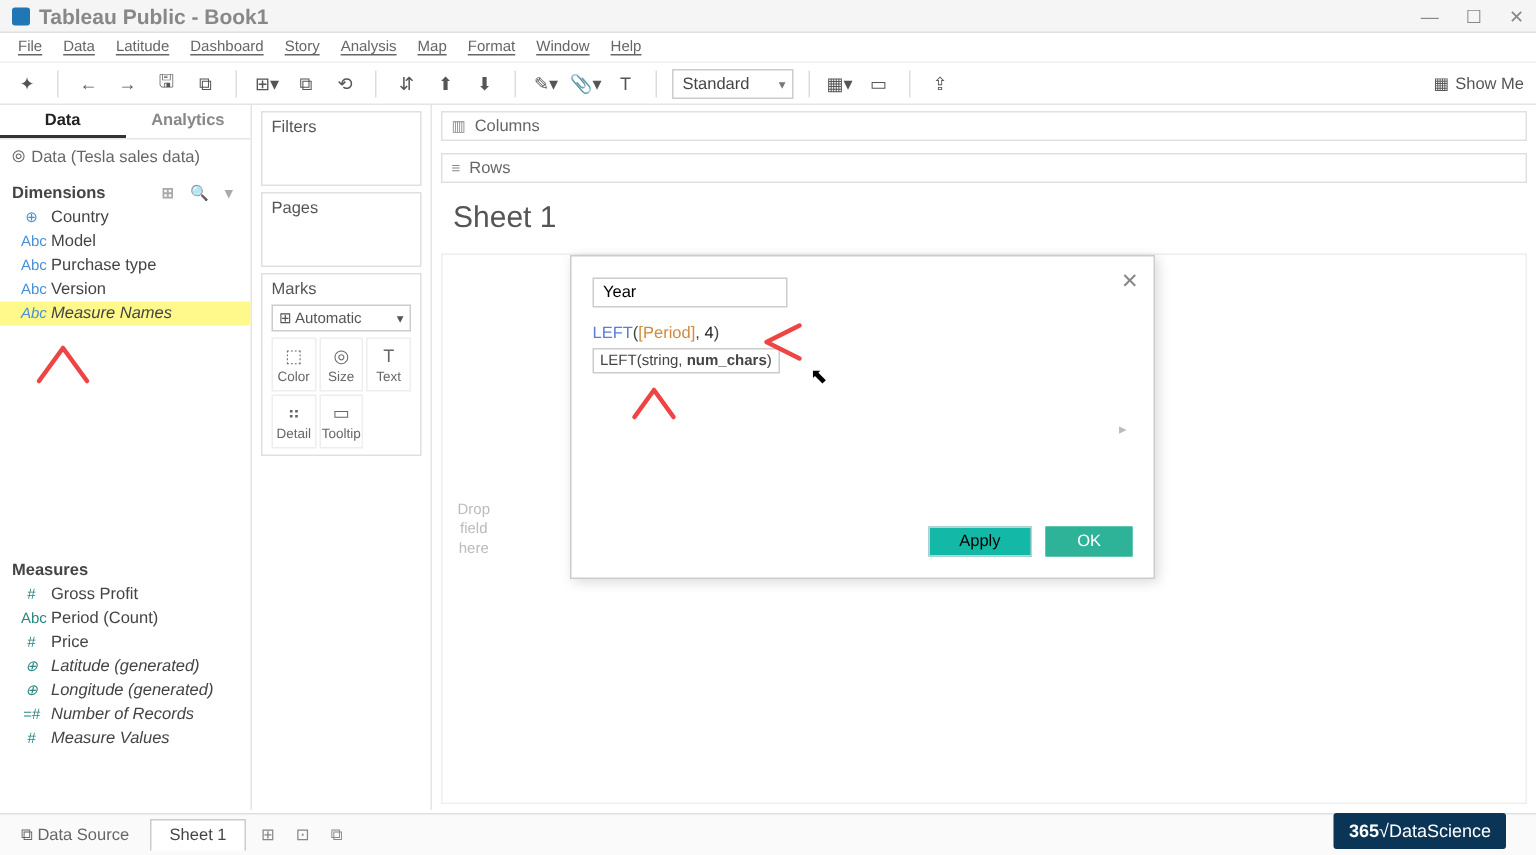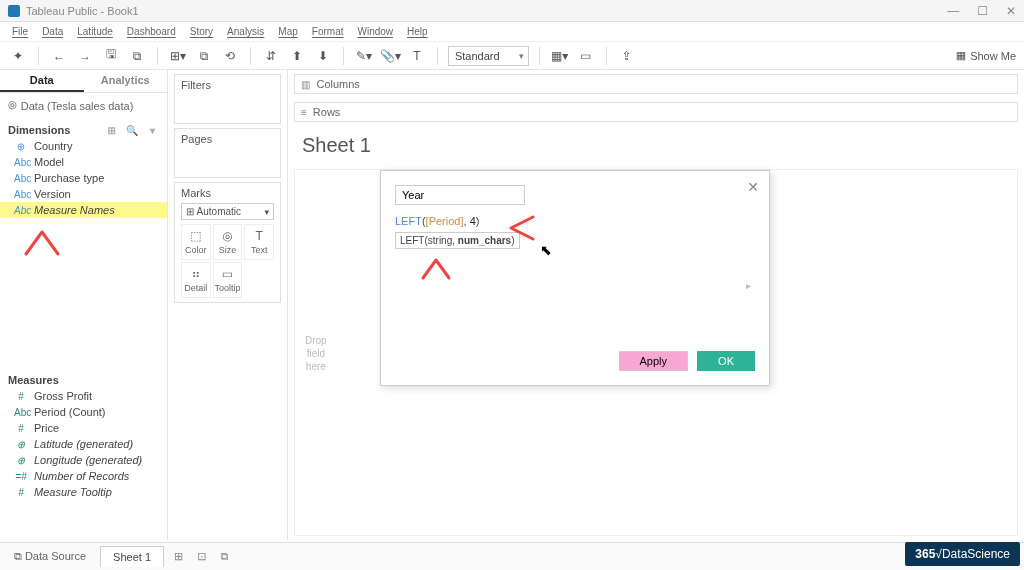--- a/index.html
+++ b/index.html
@@ -1,21 +1,21 @@
 <!DOCTYPE html>
 <html><head>
 <meta charset="utf-8">
 <style>
 * { box-sizing: border-box; margin: 0; padding: 0; font-family: 'Segoe UI', Arial, sans-serif; }
 body { background: #fff; font-size: 11px; color: #444; width: 1024px; height: 570px; overflow: hidden; position: relative; }
 
 
 .titlebar { height: 22px; background: #f5f5f5; display: flex; align-items: center; padding: 0 8px; border-bottom: 1px solid #e0e0e0; }
 .titlebar .logo { width: 12px; height: 12px; background: #1f77b4; border-radius: 2px; margin-right: 6px; }
-.titlebar .title { font-size: 11px; color: #888; }
+.titlebar .title { font-size: 14px; color: #888; font-weight: bold; }
 .titlebar .win-controls { margin-left: auto; display: flex; gap: 18px; color: #888; font-size: 12px; }
 
 
 .menubar { height: 20px; display: flex; align-items: center; padding: 0 8px; gap: 6px; color: #666; font-size: 10px; border-bottom: 1px solid #f0f0f0; }
 .menubar span { padding: 2px 4px; text-decoration: underline; text-underline-offset: 2px; }
 
 
 .toolbar { height: 28px; display: flex; align-items: center; padding: 0 8px; gap: 6px; border-bottom: 1px solid #e5e5e5; }
 .tb-btn { min-width: 20px; height: 20px; display: inline-flex; align-items: center; justify-content: center; font-size: 12px; color: #555; }
 .tb-sep { width: 1px; height: 18px; background: #ddd; margin: 0 4px; }
@@ -63,35 +63,35 @@
 .calc-dialog { position: absolute; left: 380px; top: 170px; width: 390px; background: #fff; border: 1px solid #ccc; box-shadow: 2px 2px 8px rgba(0,0,0,.15); padding: 14px; }
 .calc-dialog .close { position: absolute; right: 10px; top: 8px; color: #888; font-size: 14px; cursor: pointer; }
 .calc-name { width: 130px; border: 1px solid #ccc; padding: 3px 6px; font-size: 11px; margin-bottom: 10px; }
 .calc-body { font-family: Consolas, monospace; font-size: 11px; min-height: 130px; position: relative; }
 .fn { color: #5b7dd6; }
 .fld { color: #d28a3c; }
 .num { color: #222; }
 .tooltip-hint { display: inline-block; border: 1px solid #ccc; padding: 2px 4px; margin-top: 4px; font-family: 'Segoe UI', Arial, sans-serif; font-size: 10px; }
 .tooltip-hint b { font-weight: 700; }
 .calc-btns { text-align: right; margin-top: 6px; }
-.calc-btns button { padding: 3px 20px; font-size: 11px; border: 1px solid #ccc; background: #f9a8d4; margin-left: 6px; }
+.calc-btns button { padding: 3px 20px; font-size: 11px; border: 1px solid #ccc; background: #14b8a6; margin-left: 6px; }
 .calc-btns button.ok { background: #2eb398; color: #fff; border-color: #2eb398; }
 .side-handle { position: absolute; right: 4px; top: 50%; color: #bbb; font-size: 10px; }
 .cursor-arrow { position: absolute; left: 540px; top: 242px; font-size: 14px; color: #000; }
 
 
 .annot { position: absolute; pointer-events: none; }
 .arrow-red { stroke: #e44; stroke-width: 3; fill: none; stroke-linecap: round; stroke-linejoin: round; }
 
 
 .bottom { position: absolute; bottom: 0; left: 0; right: 0; height: 28px; border-top: 1px solid #e0e0e0; display: flex; align-items: center; padding: 0 6px; gap: 6px; background: #fafafa; }
 .bottom .src { padding: 4px 8px; color: #666; }
 .bottom .tab { padding: 4px 12px; border: 1px solid #ccc; border-bottom: none; background: #fff; }
 .bottom .mini { color: #888; padding: 0 4px; }
-.brand { position: absolute; right: 4px; bottom: 4px; background: #0a3556; color: #fff; padding: 5px 10px; font-size: 12px; border-radius: 2px; }
+.brand { position: absolute; right: 20px; bottom: 4px; background: #0a3556; color: #fff; padding: 5px 10px; font-size: 12px; border-radius: 2px; }
 .brand b { font-weight: 700; }
 </style>
 </head>
 <body>
 
 <div class="titlebar">
   <span class="logo"></span>
   <span class="title">Tableau Public - Book1</span>
   <div class="win-controls">
     <span>—</span>
@@ -204,21 +204,21 @@
       <div class="field italic">
           <span class="ic teal">⊕</span>
           <span>Longitude (generated)</span>
         </div>
       <div class="field italic">
           <span class="ic teal">=#</span>
           <span>Number of Records</span>
         </div>
       <div class="field italic">
           <span class="ic teal">#</span>
-          <span>Measure Tooltip</span>
+          <span>Measure Values</span>
         </div>
     </div>
   </div>
 
   <div class="sidepanel">
     <div class="sp-card">
       <div class="card-title">Filters</div>
       <div style="height:24px"></div>
     </div>
     <div class="sp-card">

